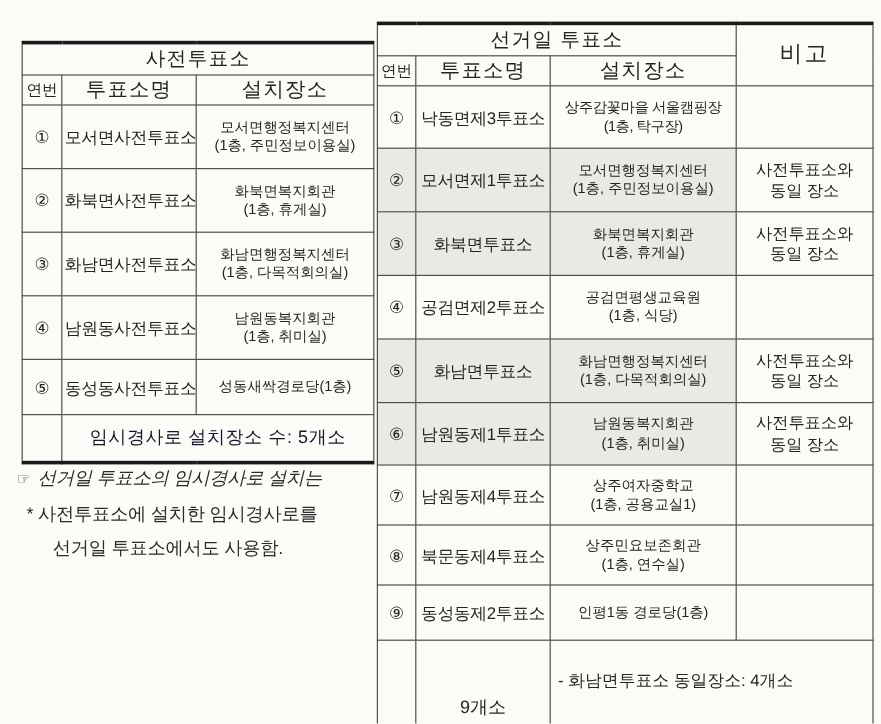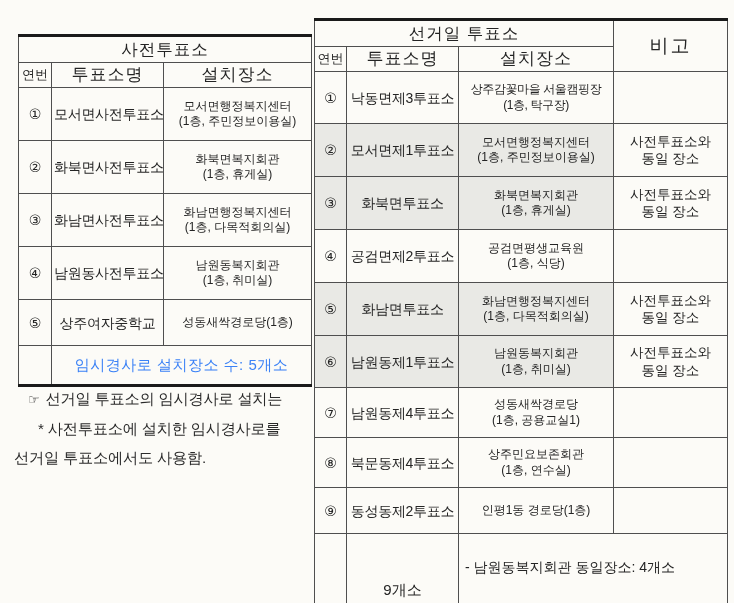--- a/index.html
+++ b/index.html
@@ -37,32 +37,32 @@
   .title-cell{font-size:16.5px;letter-spacing:1px;font-weight:400;}
   .head-cell{font-size:17px;letter-spacing:1px;}
   .head-no{font-size:13px;letter-spacing:0;padding:0;border-radius:11px;}
   .remark-head{font-size:19px;letter-spacing:2px;}
   .c-no{font-size:14px;padding:0;}
   .c-name{font-size:14px;letter-spacing:-0.3px;}
   .c-place{font-size:12px;}
   .c-remark{font-size:13.5px;}
   .fs-sm{font-size:12px;letter-spacing:-0.4px;}
   .shade{background:#e9e9e5;}
-  .blue{color:#3b82f6;}
+  .blue{color:#0f172a;}
   .pre-footer{font-size:15px;letter-spacing:0.5px;}
   .eday-count{font-size:15px;}
   .eday-summary{text-align:left;font-size:14px;padding-left:6px;line-height:1.55;}
   .note{
     position:absolute;left:14px;top:384px;width:304px;
     font-size:15.2px;line-height:1.95;color:#2a2a2a;letter-spacing:-0.2px;
   }
-  .note .ln1{margin-left:14px;}
+  .note .ln1{margin-left:0;font-style:italic;}
   .note .ln2{margin-left:22px;}
-  .note .ln3{margin-left:24px;}
-  .note .ln4{}
+  .note .ln3{margin-left:8px;}
+  .note .ln4{margin-left:30px;}
   .marker{font-size:13px;margin-right:6px;color:#3a3a3a;}
 </style>
 </head>
 <body>
 
 <table class="tbl t-pre">
   <colgroup>
       <col style="width:33px">
       <col style="width:112px">
       <col style="width:148px">
@@ -95,21 +95,21 @@
 (1층, 다목적회의실)</td>
   </tr>
   <tr style="height:53px">
     <td class="c-no">④</td>
     <td class="c-name">남원동사전투표소</td>
     <td class="c-place">남원동복지회관
 (1층, 취미실)</td>
   </tr>
   <tr style="height:46px">
     <td class="c-no">⑤</td>
-    <td class="c-name">상주여자중학교</td>
+    <td class="c-name">동성동사전투표소</td>
     <td class="c-place">성동새싹경로당(1층)</td>
   </tr>
   <tr style="height:40px">
     <td></td>
     <td colspan="2" class="pre-footer blue">임시경사로 설치장소 수: 5개소</td>
   </tr>
 </tbody>
   </table>
 
 <table class="tbl t-eday">
@@ -171,42 +171,42 @@
     <td class="c-no shade">⑥</td>
     <td class="c-name shade">남원동제1투표소</td>
     <td class="c-place shade">남원동복지회관
 (1층, 취미실)</td>
     <td class="c-remark">사전투표소와
 동일 장소</td>
   </tr>
   <tr style="height:50px">
     <td class="c-no">⑦</td>
     <td class="c-name">남원동제4투표소</td>
-    <td class="c-place">성동새싹경로당
+    <td class="c-place">상주여자중학교
 (1층, 공용교실1)</td>
     <td class="c-remark"></td>
   </tr>
   <tr style="height:50px">
     <td class="c-no">⑧</td>
     <td class="c-name">북문동제4투표소</td>
     <td class="c-place">상주민요보존회관
 (1층, 연수실)</td>
     <td class="c-remark"></td>
   </tr>
   <tr style="height:46px">
     <td class="c-no">⑨</td>
     <td class="c-name">동성동제2투표소</td>
     <td class="c-place">인평1동 경로당(1층)</td>
     <td class="c-remark"></td>
   </tr>
   <tr style="height:47px">
     <td></td>
     <td class="eday-count">9개소</td>
     <td colspan="2" class="eday-summary">
-      <div>- 남원동복지회관 동일장소: 4개소</div>
+      <div>- 화남면투표소 동일장소: 4개소</div>
       <div class="blue">- 임시경사로 설치장소 수: 5개소</div>
     </td>
   </tr>
 </tbody>
   </table>
 
 <div class="note">
   <div class="ln1"><span class="marker">☞</span><span>선거일 투표소의 임시경사로 설치는</span></div>
   <div class="ln3">* 사전투표소에 설치한 임시경사로를</div>
   <div class="ln4">선거일 투표소에서도 사용함.</div>

